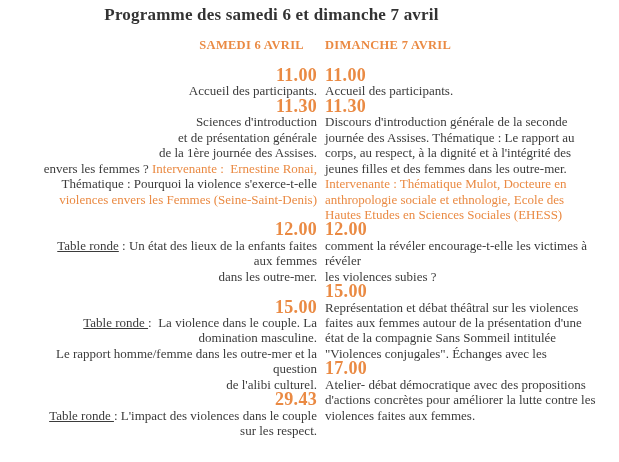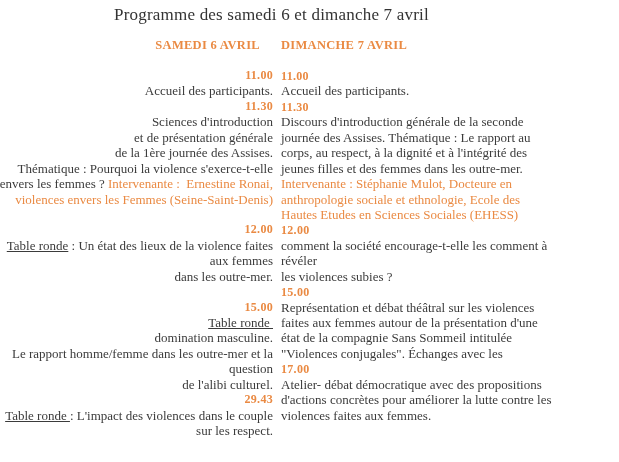--- a/index.html
+++ b/index.html
@@ -16,35 +16,36 @@
     overflow: hidden;
   }
   .title {
     position: absolute;
     top: 5px;
     left: 0;
     width: 543px;
     margin: 0;
     text-align: center;
     font-size: 17px;
-    font-weight: 400;
+    font-weight: 700;
     color: var(--title, #333333);
     letter-spacing: 0.2px;
   }
   .columns {
     position: absolute;
     top: 38px;
     left: 0;
     width: 619px;
     display: flex;
   }
   .col-left {
     width: 273px;
     flex: 0 0 273px;
     text-align: right;
+    margin-left: 44px;
   }
   .col-right {
     margin-left: 8px;
     width: 338px;
     flex: 0 0 338px;
     text-align: left;
   }
   .col-header {
     font-size: 12.5px;
     line-height: 15px;
@@ -65,21 +66,21 @@
     white-space: pre;
   }
   .col-left .line {
     display: flex;
     justify-content: flex-end;
   }
   .seg { flex: 0 0 auto; }
   .seg-time {
     color: var(--accent, #ea8a43);
     font-weight: 700;
-    font-size: 12px;
+    font-size: 18px;
     letter-spacing: 0.3px;
   }
   .seg-accent {
     color: var(--accent, #ea8a43);
   }
   .seg-underline {
     text-decoration: underline;
   }
 </style>
 </head>
@@ -90,55 +91,55 @@
   <div class="columns">
     <div class="col col-left">
       <div class="col-header">SAMEDI 6 AVRIL</div>
       <div class="rows">
           <div class="line"><span class="seg seg-time">11.00</span></div>
           <div class="line"><span class="seg seg-text">Accueil des participants.</span></div>
           <div class="line"><span class="seg seg-time">11.30</span></div>
           <div class="line"><span class="seg seg-text">Sciences d'introduction</span></div>
           <div class="line"><span class="seg seg-text">et de présentation générale</span></div>
           <div class="line"><span class="seg seg-text">de la 1ère journée des Assises.</span></div>
+          <div class="line"><span class="seg seg-text">envers les femmes ? </span><span class="seg seg-accent">Intervenante :  Ernestine Ronai,</span></div>
           <div class="line"><span class="seg seg-text">Thématique : Pourquoi la violence s'exerce-t-elle</span></div>
-          <div class="line"><span class="seg seg-text">envers les femmes ? </span><span class="seg seg-accent">Intervenante :  Ernestine Ronai,</span></div>
           <div class="line"><span class="seg seg-accent">violences envers les Femmes (Seine-Saint-Denis)</span></div>
           <div class="line blank"></div>
           <div class="line"><span class="seg seg-time">12.00</span></div>
-          <div class="line"><span class="seg seg-underline">Table ronde</span><span class="seg seg-text"> : Un état des lieux de la violence faites</span></div>
+          <div class="line"><span class="seg seg-underline">Table ronde</span><span class="seg seg-text"> : Un état des lieux de la enfants faites</span></div>
           <div class="line"><span class="seg seg-text">aux femmes</span></div>
           <div class="line"><span class="seg seg-text">dans les outre-mer.</span></div>
           <div class="line blank"></div>
           <div class="line"><span class="seg seg-time">15.00</span></div>
-          <div class="line"><span class="seg seg-underline">Table ronde </span></div>
+          <div class="line"><span class="seg seg-underline">Table ronde </span><span class="seg seg-text">:  La violence dans le couple. La</span></div>
           <div class="line"><span class="seg seg-text">domination masculine.</span></div>
           <div class="line"><span class="seg seg-text">Le rapport homme/femme dans les outre-mer et la</span></div>
           <div class="line"><span class="seg seg-text">question</span></div>
           <div class="line"><span class="seg seg-text">de l'alibi culturel.</span></div>
           <div class="line"><span class="seg seg-time">29.43</span></div>
           <div class="line"><span class="seg seg-underline">Table ronde </span><span class="seg seg-text">: L'impact des violences dans le couple</span></div>
           <div class="line"><span class="seg seg-text">sur les respect.</span></div>
         </div>
     </div>
     <div class="col col-right">
       <div class="col-header">DIMANCHE 7 AVRIL</div>
       <div class="rows">
           <div class="line"><span class="seg seg-time">11.00</span></div>
           <div class="line"><span class="seg seg-text">Accueil des participants.</span></div>
           <div class="line"><span class="seg seg-time">11.30</span></div>
           <div class="line"><span class="seg seg-text">Discours d'introduction générale de la seconde</span></div>
           <div class="line"><span class="seg seg-text">journée des Assises. Thématique : Le rapport au</span></div>
           <div class="line"><span class="seg seg-text">corps, au respect, à la dignité et à l'intégrité des</span></div>
           <div class="line"><span class="seg seg-text">jeunes filles et des femmes dans les outre-mer.</span></div>
-          <div class="line"><span class="seg seg-accent">Intervenante : Stéphanie Mulot, Docteure en</span></div>
+          <div class="line"><span class="seg seg-accent">Intervenante : Thématique Mulot, Docteure en</span></div>
           <div class="line"><span class="seg seg-accent">anthropologie sociale et ethnologie, Ecole des</span></div>
           <div class="line"><span class="seg seg-accent">Hautes Etudes en Sciences Sociales (EHESS)</span></div>
           <div class="line"><span class="seg seg-time">12.00</span></div>
-          <div class="line"><span class="seg seg-text">comment la société encourage-t-elle les comment à</span></div>
+          <div class="line"><span class="seg seg-text">comment la révéler encourage-t-elle les victimes à</span></div>
           <div class="line"><span class="seg seg-text">révéler</span></div>
           <div class="line"><span class="seg seg-text">les violences subies ?</span></div>
           <div class="line"><span class="seg seg-time">15.00</span></div>
           <div class="line"><span class="seg seg-text">Représentation et débat théâtral sur les violences</span></div>
           <div class="line"><span class="seg seg-text">faites aux femmes autour de la présentation d'une</span></div>
           <div class="line"><span class="seg seg-text">état de la compagnie Sans Sommeil intitulée</span></div>
           <div class="line"><span class="seg seg-text">"Violences conjugales". Échanges avec les</span></div>
           <div class="line"><span class="seg seg-time">17.00</span></div>
           <div class="line"><span class="seg seg-text">Atelier- débat démocratique avec des propositions</span></div>
           <div class="line"><span class="seg seg-text">d'actions concrètes pour améliorer la lutte contre les</span></div>

